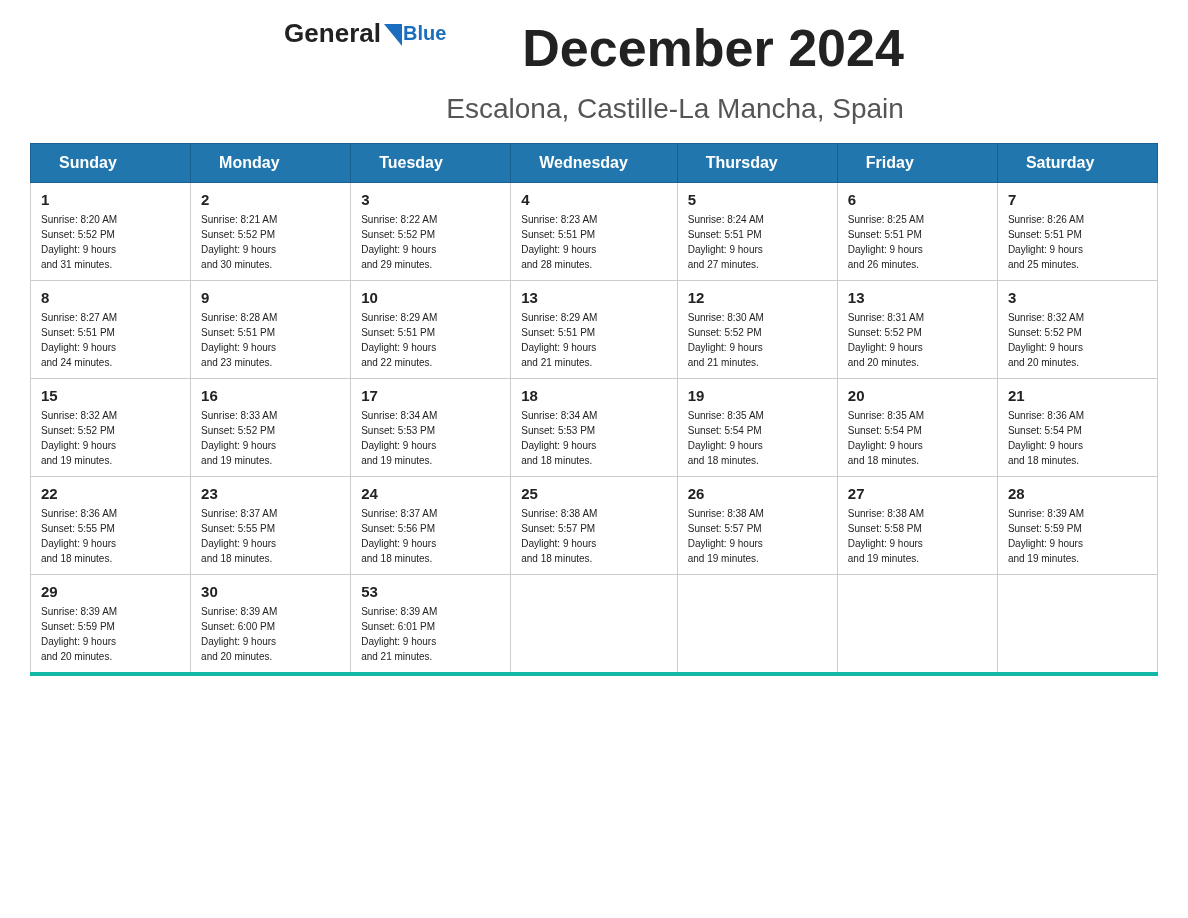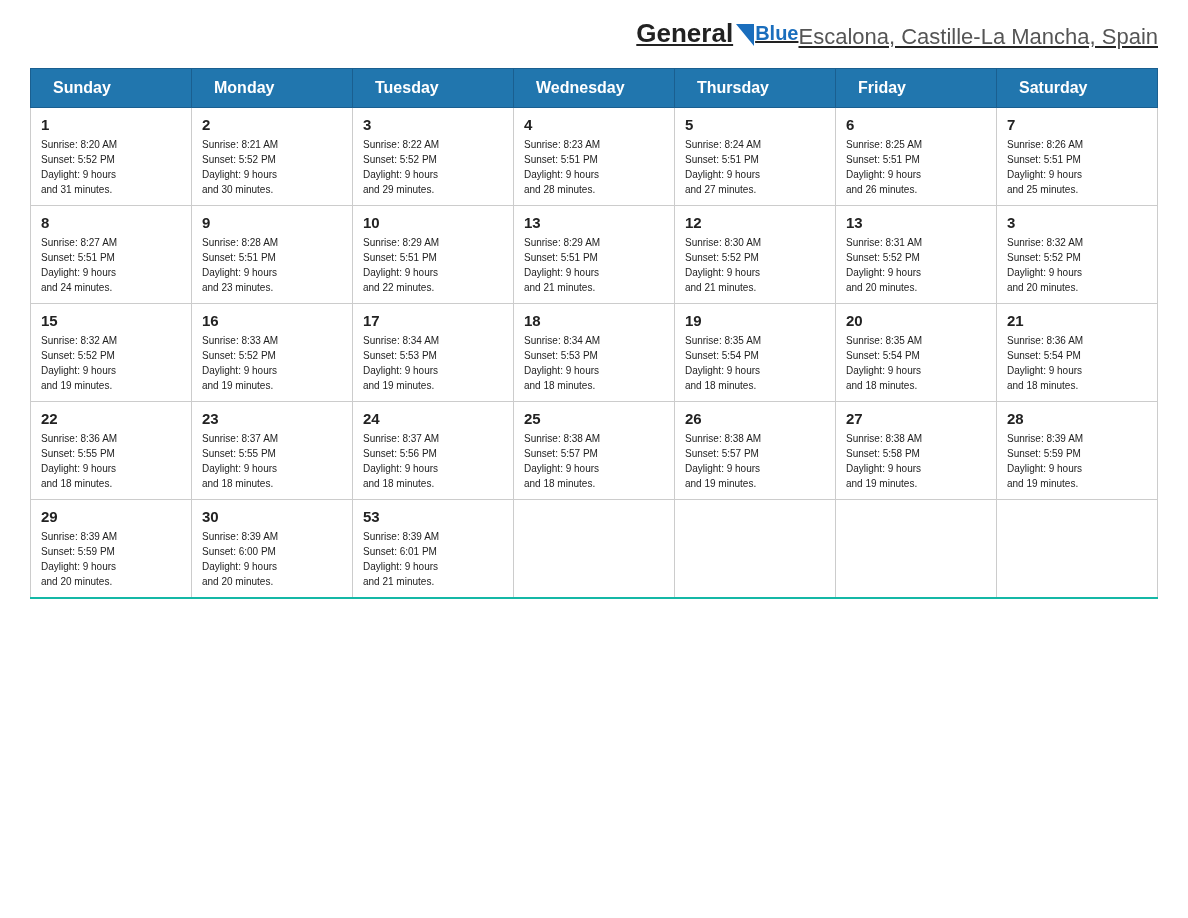--- a/index.html
+++ b/index.html
@@ -6,24 +6,23 @@
     body {
       font-family: Arial, Helvetica, sans-serif;
       background: #fff;
       color: #222;
       width: 1188px;
       min-height: 918px;
       padding: 20px 30px 30px 30px;
     }
     .header {
       display: flex;
-      justify-content: flex-end;
+      justify-content: center;
       align-items: flex-start;
       margin-bottom: 18px;
-      text-decoration: underline;
     }
     .logo-area {
       display: flex;
       flex-direction: column;
       align-items: flex-start;
     }
     .logo-text {
       display: flex;
       align-items: center;
       font-size: 26px;
@@ -40,49 +39,49 @@
     .title-area {
       text-align: right;
     }
     .main-title {
       font-size: 52px;
       font-weight: bold;
       color: #222;
       line-height: 1.1;
     }
     .subtitle {
-      font-size: 22px;
+      font-size: 28px;
       color: #555;
-      margin-top: 4px;
+      margin-top: 16px;
     }
     .calendar-table {
       width: 100%;
       border-collapse: collapse;
       border: 1px solid #aaa;
     }
     .calendar-table th {
       background-color: #2176ae;
       color: #fff;
       font-size: 16px;
       font-weight: bold;
-      padding: 10px 22px;
+      padding: 10px 28px;
       text-align: left;
       border: 1px solid #1a5f90;
     }
     .calendar-table td {
       vertical-align: top;
       padding: 8px 10px;
       border: 1px solid #ccc;
       font-size: 13px;
       min-width: 140px;
       min-height: 90px;
       background: #fff;
     }
     .calendar-table tr:last-child td {
-      border-bottom: 2px solid #14b8a6;
+      border-bottom: 4px solid #14b8a6;
     }
     .day-number {
       font-size: 15px;
       font-weight: bold;
       display: block;
       margin-bottom: 4px;
     }
     .day-info {
       font-size: 10px;
       line-height: 1.5;
@@ -110,20 +109,21 @@
       <span class="logo-general">General</span>
       <span class="logo-icon">
         <svg width="18" height="22" viewBox="0 0 18 22">
           <polygon points="0,0 18,0 18,22" fill="#1a6ebd"></polygon>
         </svg>
       </span>
       <span class="logo-blue">Blue</span>
     </div>
   </div>
   <div class="title-area">
+    <div class="main-title">December 2024</div>
     <div class="subtitle">Escalona, Castille-La Mancha, Spain</div>
   </div>
 </div>
 
 <table class="calendar-table">
   <thead>
     <tr>
       <th>Sunday</th>
       <th>Monday</th>
       <th>Tuesday</th>

